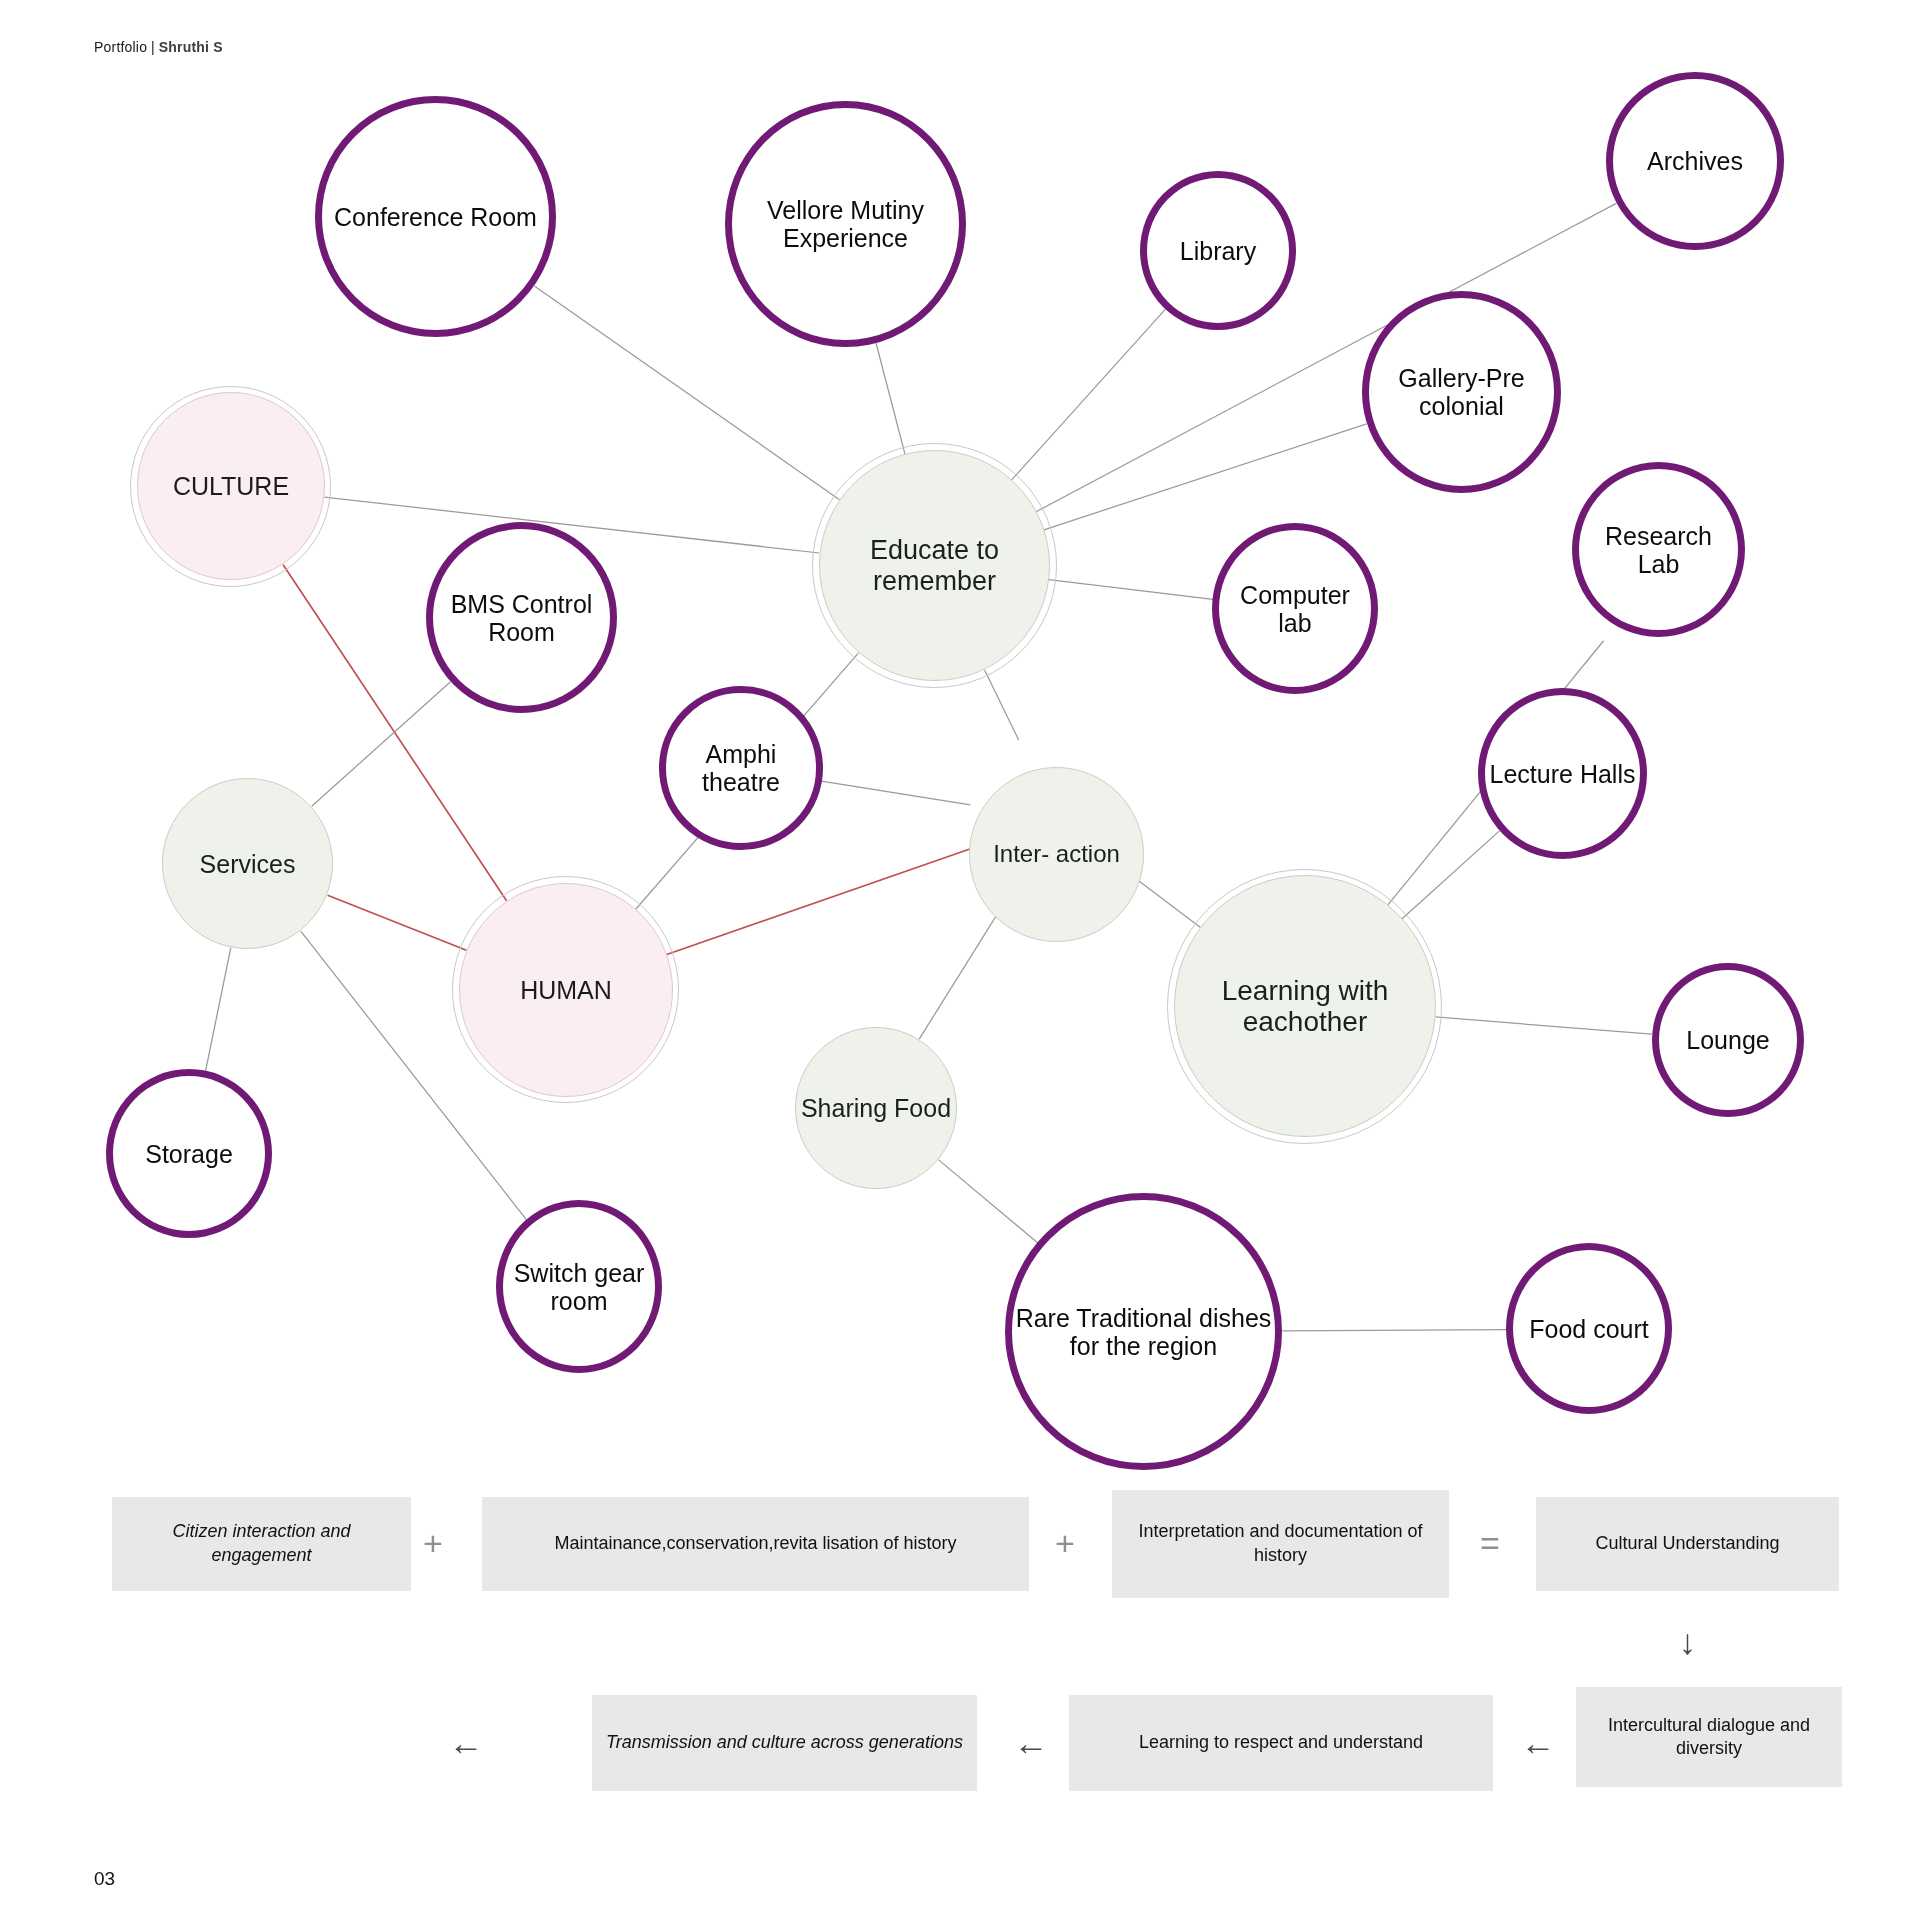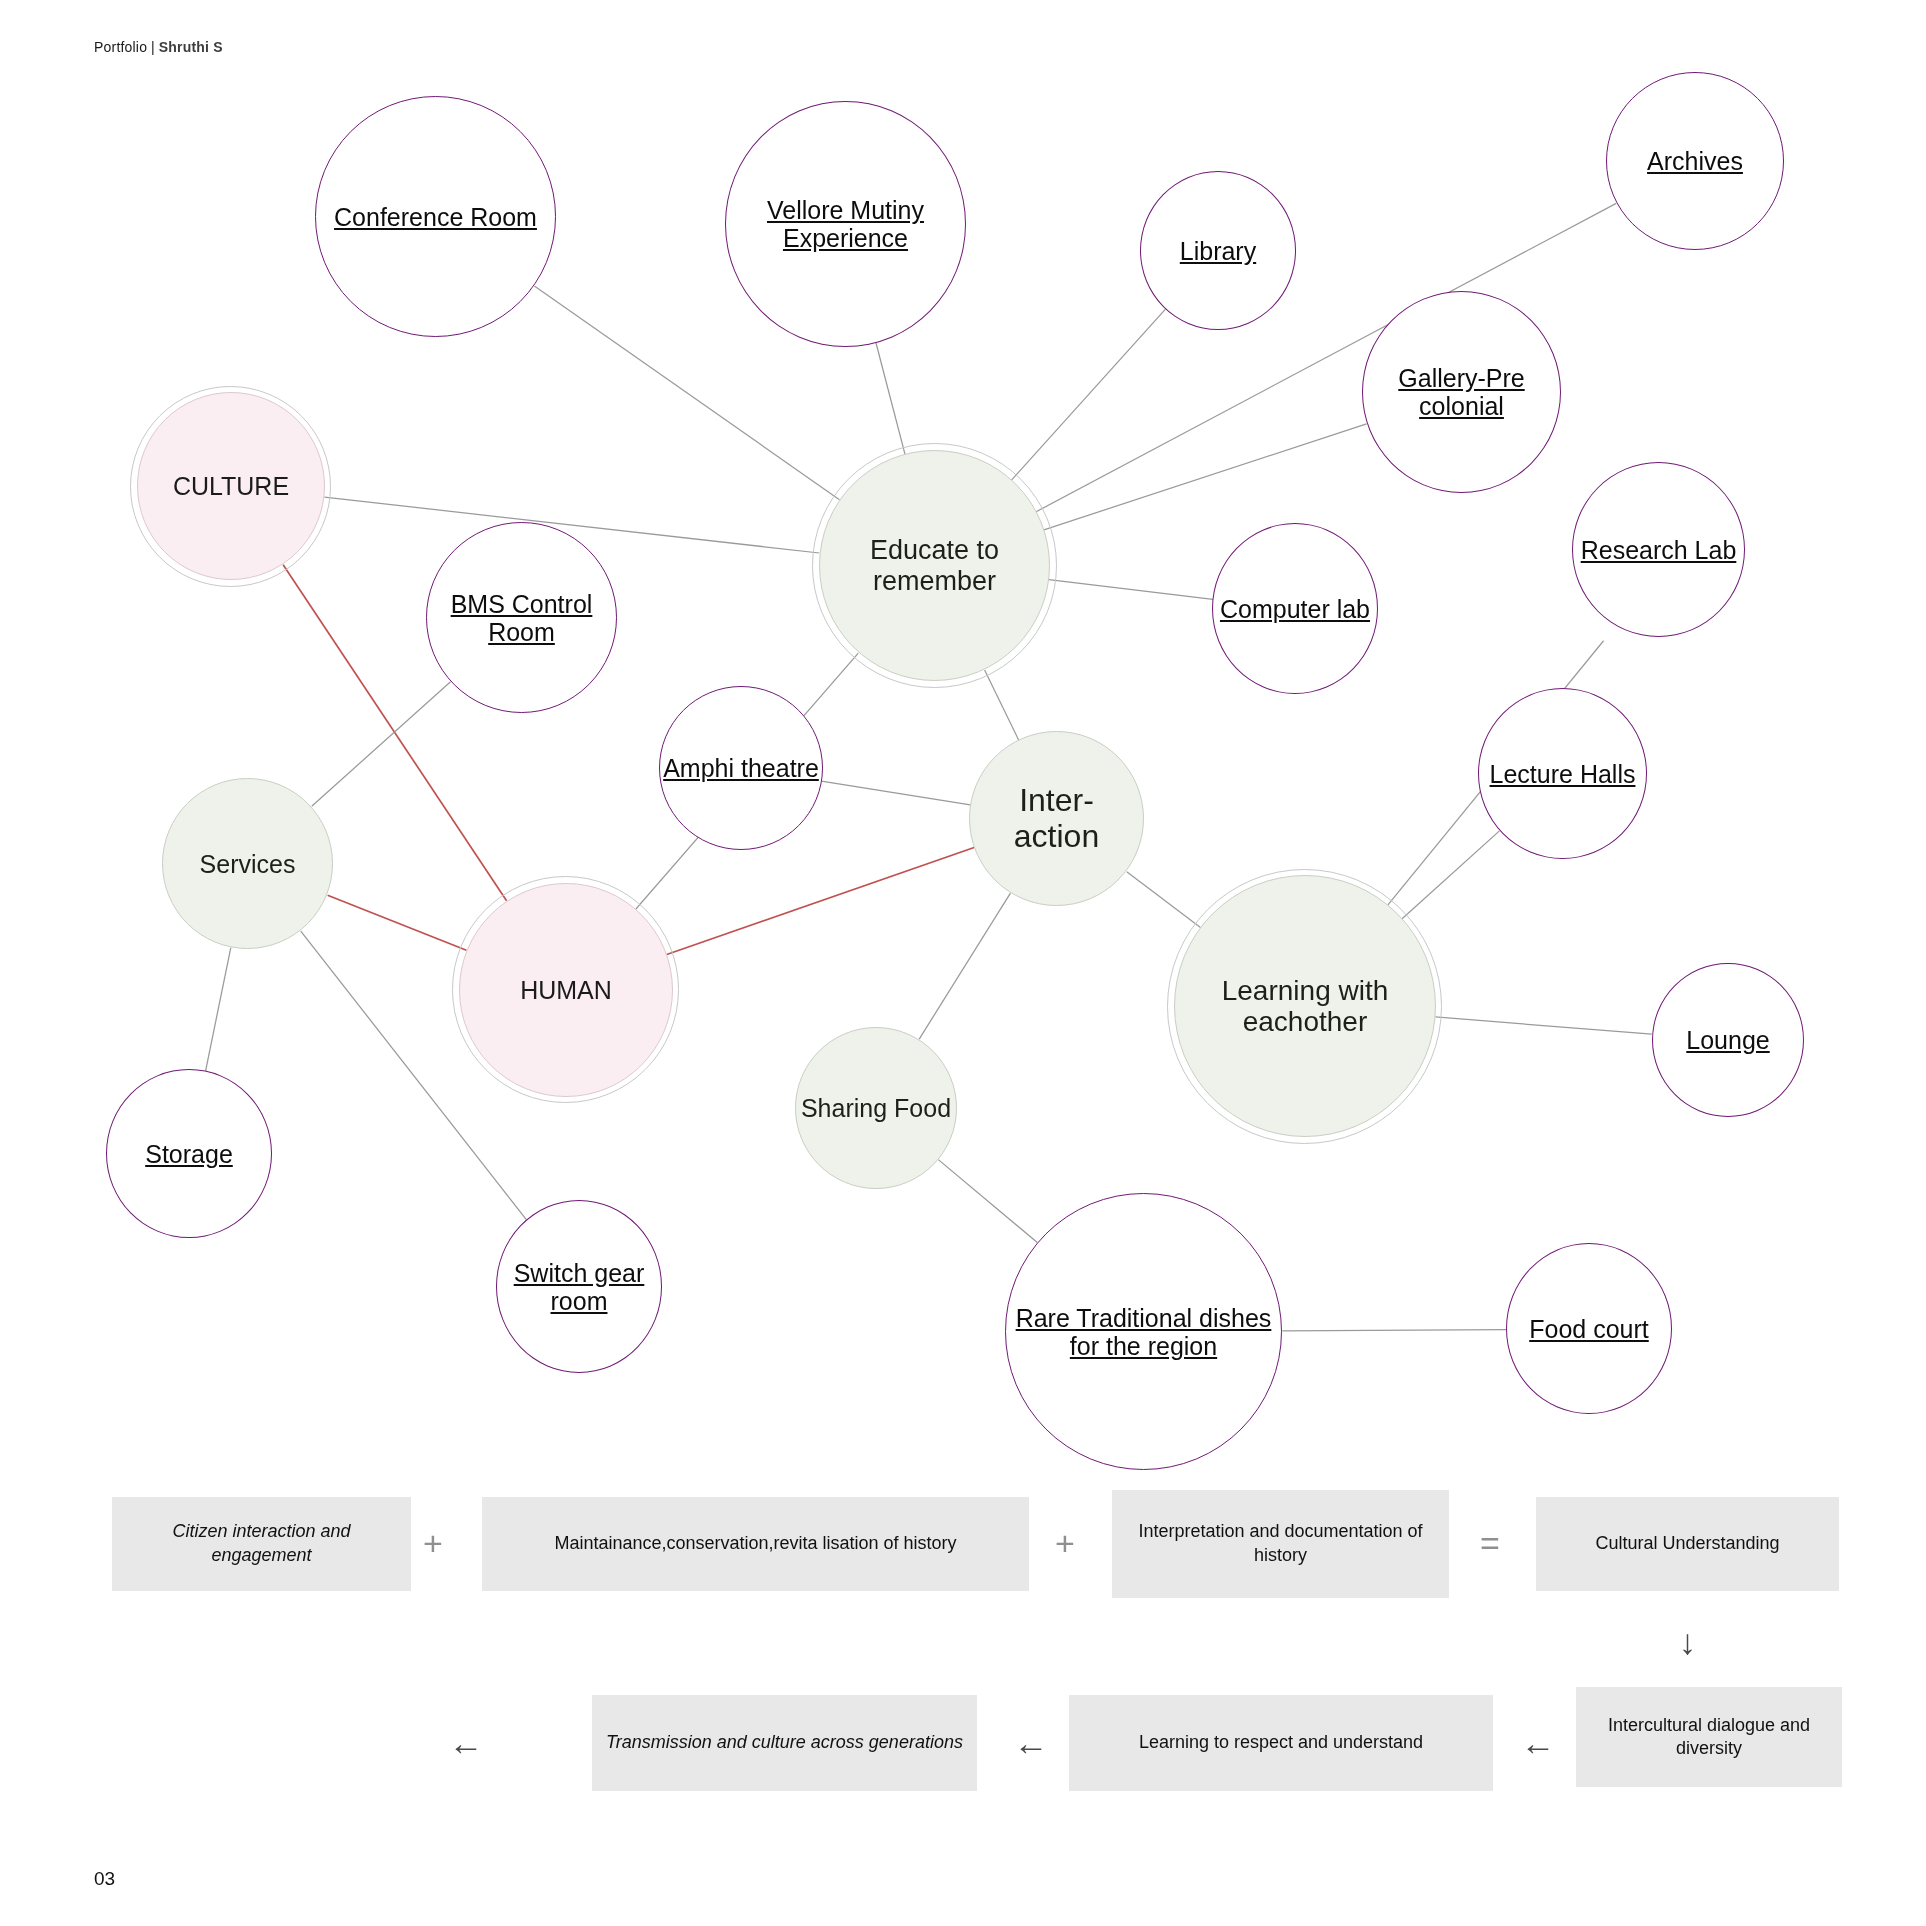--- a/index.html
+++ b/index.html
@@ -12,21 +12,21 @@
   #header .bold{font-weight:700;color:#3d3d3d;}
 
   
   #diagram{position:absolute;left:0;top:0;width:1926px;height:1469px;}
   #edges{position:absolute;left:0;top:0;width:1926px;height:1469px;}
 
   .node{position:absolute;border-radius:50%;display:flex;align-items:center;justify-content:center;
         text-align:center;box-sizing:border-box;line-height:1.12;}
   .node .lbl{display:block;padding:0 2.9px;}
 
-  .n-plain{background:#ffffff;border:1px solid #701a75;color:#0d0d0d;text-decoration:underline;}
+  .n-plain{background:#ffffff;border:7px solid #701a75;color:#0d0d0d;}
   .n-green{background:#eef2ea;border:1px solid #c9cfc4;color:#1b2018;}
   .n-pink {background:#fbeef2;border:1px solid #dcc9d0;color:#1b1b1b;}
   .ring{position:absolute;border-radius:50%;border:1px solid #c8c8c8;box-sizing:border-box;background:transparent;}
 
   
   #flow{position:absolute;left:0;top:1483px;width:1926px;height:376px;}
   .fbox{position:absolute;background:#e8e8e8;display:flex;align-items:center;justify-content:center;
         text-align:center;box-sizing:border-box;padding:4.8px 8.7px;font-size:18px;line-height:1.3;color:#111;}
   .fop{position:absolute;display:flex;align-items:center;justify-content:center;color:#8f8f8f;
        font-size:34px;font-weight:300;}
@@ -97,21 +97,21 @@
       </div>
       <div class="node n-plain" style="left: 1212px; top: 523px; width: 166px; height: 171px; font-size: 25px;">
         <span class="lbl">Computer lab</span>
       </div>
       <div class="node n-plain" style="left: 1572px; top: 462px; width: 173px; height: 175px; font-size: 25px;">
         <span class="lbl">Research Lab</span>
       </div>
       <div class="node n-plain" style="left: 659px; top: 686px; width: 164px; height: 164px; font-size: 25px;">
         <span class="lbl">Amphi theatre</span>
       </div>
-      <div class="node n-green" style="left: 969px; top: 731px; width: 175px; height: 175px; font-size: 32px;">
+      <div class="node n-green" style="left: 969px; top: 767px; width: 175px; height: 175px; font-size: 24px;">
         <span class="lbl">Inter- action</span>
       </div>
       <div class="node n-plain" style="left: 1478px; top: 688px; width: 169px; height: 171px; font-size: 25px;">
         <span class="lbl">Lecture Halls</span>
       </div>
       <div class="node n-green" style="left: 162px; top: 778px; width: 171px; height: 171px; font-size: 25px;">
         <span class="lbl">Services</span>
       </div>
       <div class="ring" style="left: 452px; top: 876px; width: 227px; height: 227px;"></div>
       <div class="node n-pink" style="left: 459px; top: 883px; width: 214px; height: 214px; font-size: 25px;">

